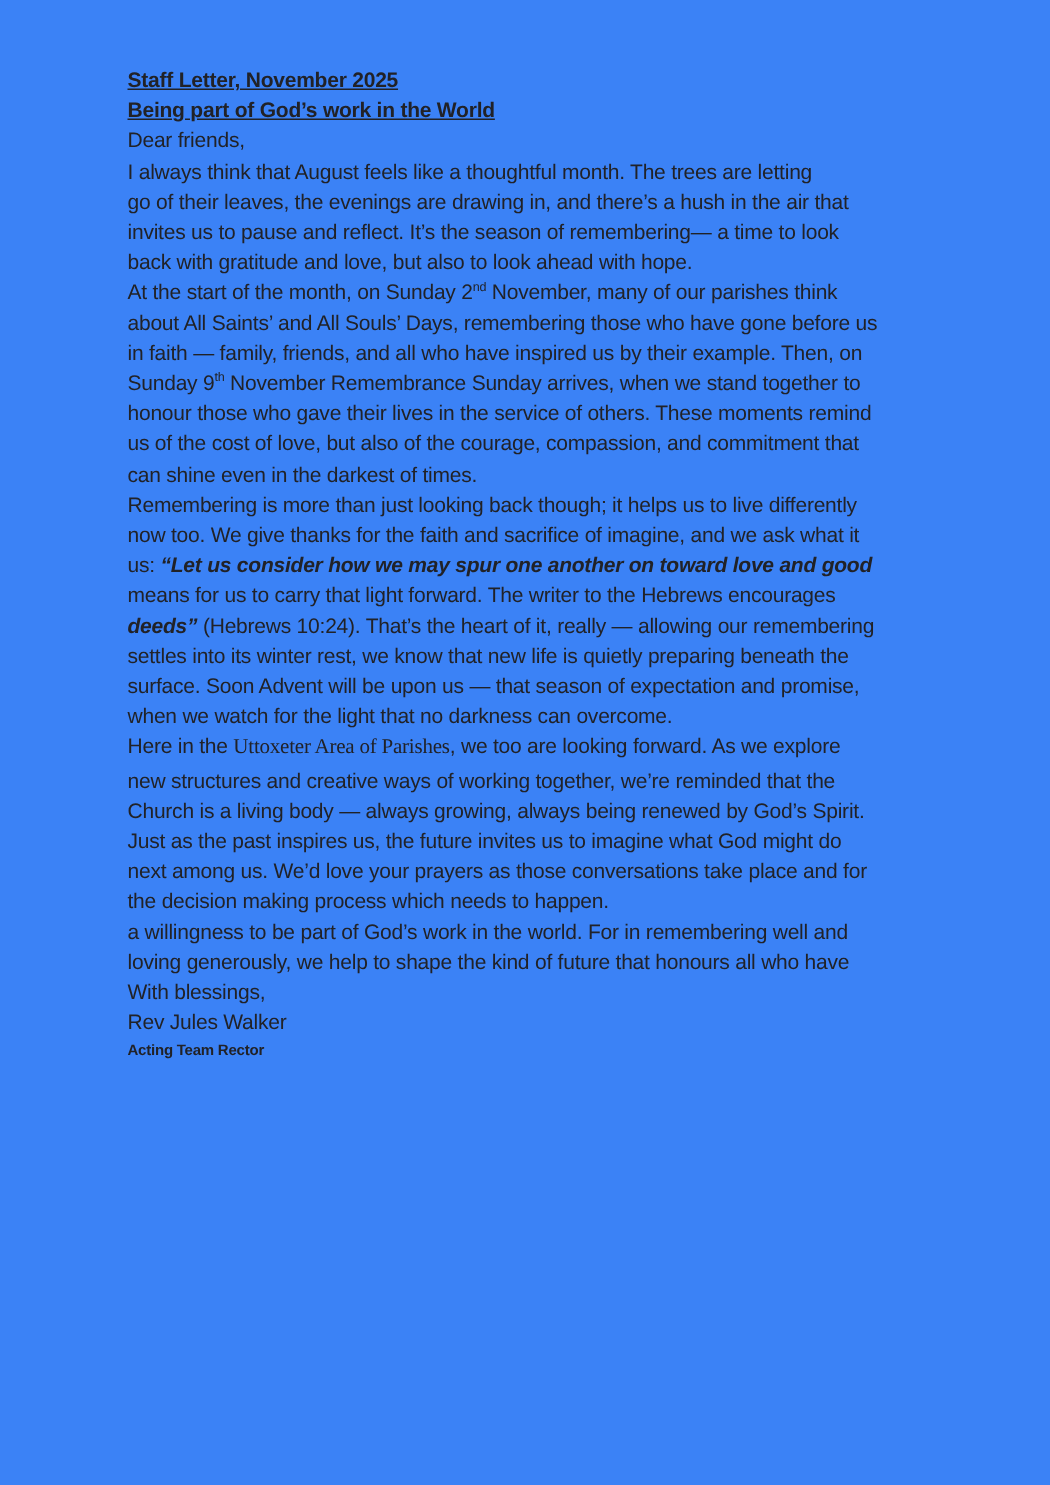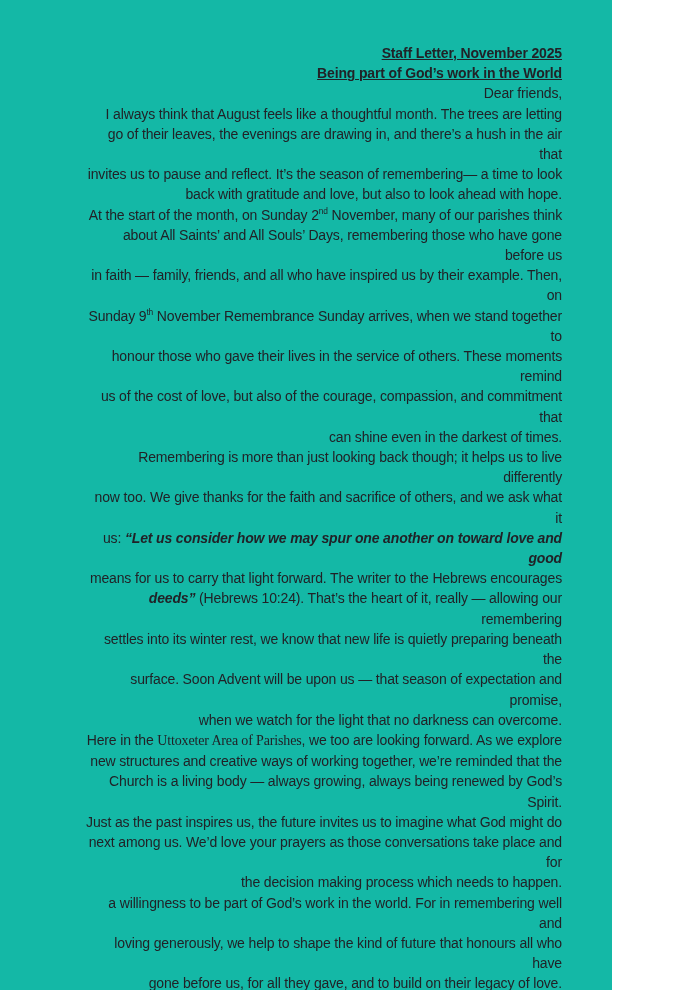--- a/index.html
+++ b/index.html
@@ -2,29 +2,28 @@
 <html><head>
 <meta charset="utf-8">
 <style>
   * { margin: 0; padding: 0; box-sizing: border-box; }
   html, body {
     width: 700px; height: 990px;
     background: #ffffff;
     overflow: hidden;
   }
   .page {
-    width: 612px; height: 990px;
-    background: #14b8a6;
+    width: 700px; height: 990px;
+    background: #3b82f6;
     padding: 43px 50px 0 85px;
     color: #212227;
     font-family: "Liberation Sans", "DejaVu Sans", sans-serif;
     font-size: 14px;
     line-height: 20.2px;
     letter-spacing: -0.15px;
-    text-align: right;
   }
   .line { white-space: pre-wrap; }
   .block.heading .line {
     font-weight: bold;
     text-decoration: underline;
   }
   .block.small .line {
     font-size: 10px;
     font-weight: 600;
     line-height: 18px;
@@ -60,40 +59,39 @@
         <div class="line"><span>At the start of the month, on Sunday 2</span><span class="sup">nd</span><span> November, many of our parishes think</span></div>
         <div class="line"><span>about All Saints’ and All Souls’ Days, remembering those who have gone before us</span></div>
         <div class="line"><span>in faith — family, friends, and all who have inspired us by their example. Then, on</span></div>
         <div class="line"><span>Sunday 9</span><span class="sup">th</span><span> November Remembrance Sunday arrives, when we stand together to</span></div>
         <div class="line"><span>honour those who gave their lives in the service of others. These moments remind</span></div>
         <div class="line"><span>us of the cost of love, but also of the courage, compassion, and commitment that</span></div>
         <div class="line"><span>can shine even in the darkest of times.</span></div>
       </div>
       <div class="block body">
         <div class="line"><span>Remembering is more than just looking back though; it helps us to live differently</span></div>
-        <div class="line"><span>now too. We give thanks for the faith and sacrifice of others, and we ask what it</span></div>
+        <div class="line"><span>now too. We give thanks for the faith and sacrifice of imagine, and we ask what it</span></div>
         <div class="line"><span>us: </span><span class="bi">“Let us consider how we may spur one another on toward love and good</span></div>
         <div class="line"><span>means for us to carry that light forward. The writer to the Hebrews encourages</span></div>
         <div class="line"><span class="bi">deeds”</span><span> (Hebrews 10:24). That’s the heart of it, really — allowing our remembering</span></div>
         <div class="line"><span>settles into its winter rest, we know that new life is quietly preparing beneath the</span></div>
         <div class="line"><span>surface. Soon Advent will be upon us — that season of expectation and promise,</span></div>
         <div class="line"><span>when we watch for the light that no darkness can overcome.</span></div>
       </div>
       <div class="block body">
         <div class="line"><span>Here in the </span><span class="serif">Uttoxeter Area of Parishes</span><span>, we too are looking forward. As we explore</span></div>
         <div class="line"><span>new structures and creative ways of working together, we’re reminded that the</span></div>
         <div class="line"><span>Church is a living body — always growing, always being renewed by God’s Spirit.</span></div>
         <div class="line"><span>Just as the past inspires us, the future invites us to imagine what God might do</span></div>
         <div class="line"><span>next among us. We’d love your prayers as those conversations take place and for</span></div>
         <div class="line"><span>the decision making process which needs to happen.</span></div>
       </div>
       <div class="block body">
         <div class="line"><span>a willingness to be part of God’s work in the world. For in remembering well and</span></div>
         <div class="line"><span>loving generously, we help to shape the kind of future that honours all who have</span></div>
-        <div class="line"><span>gone before us, for all they gave, and to build on their legacy of love.</span></div>
       </div>
       <div class="block body">
         <div class="line"><span>With blessings,</span></div>
         <div class="line"><span>Rev Jules Walker</span></div>
       </div>
       <div class="block small">
         <div class="line"><span>Acting Team Rector</span></div>
       </div>
     </div>
 </div>

